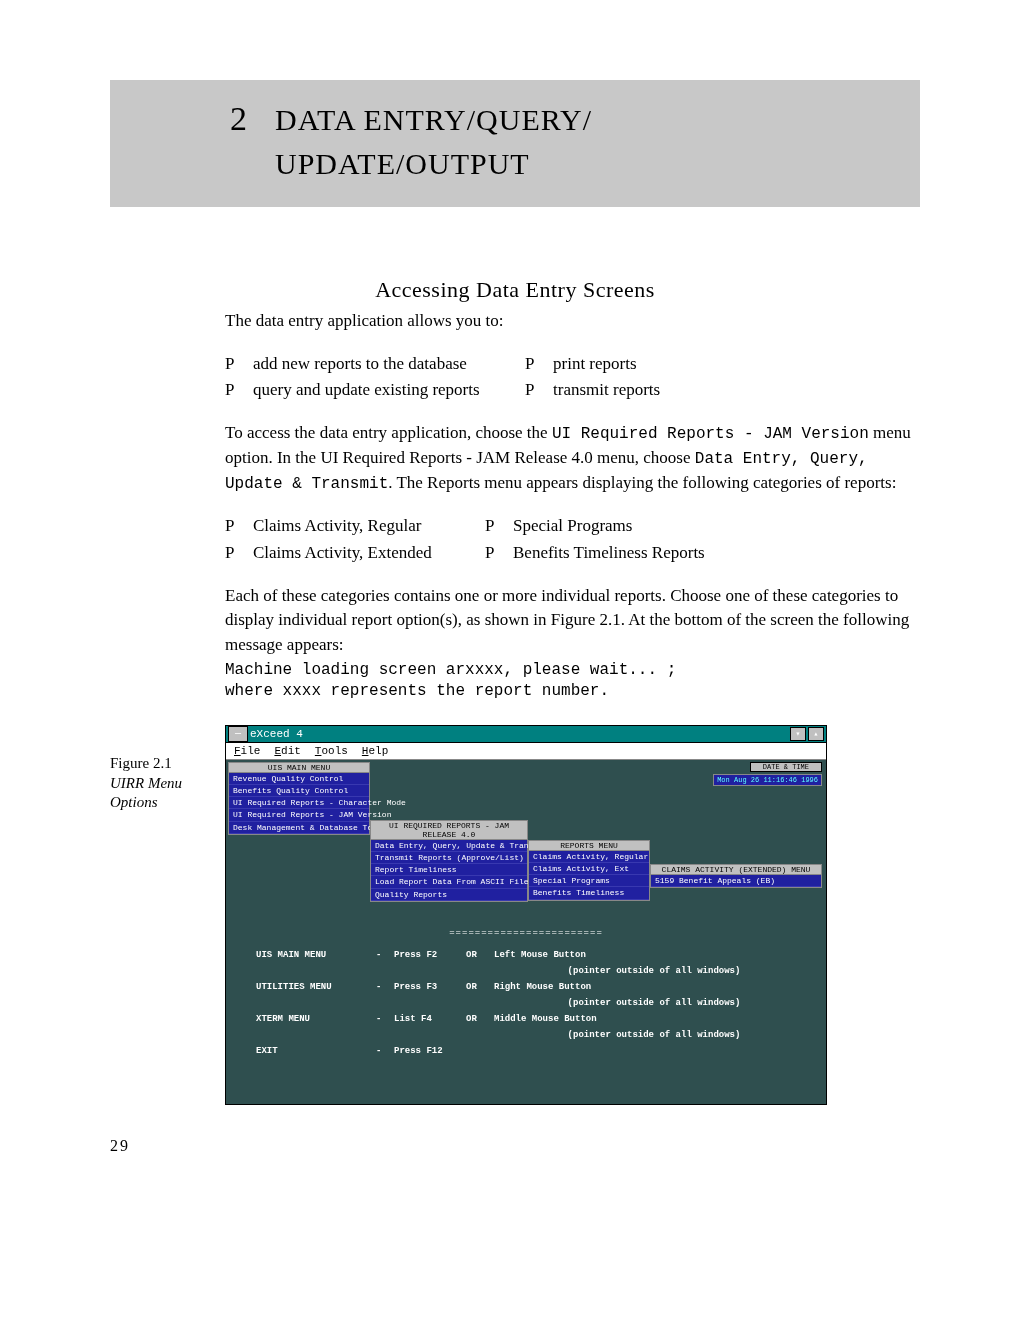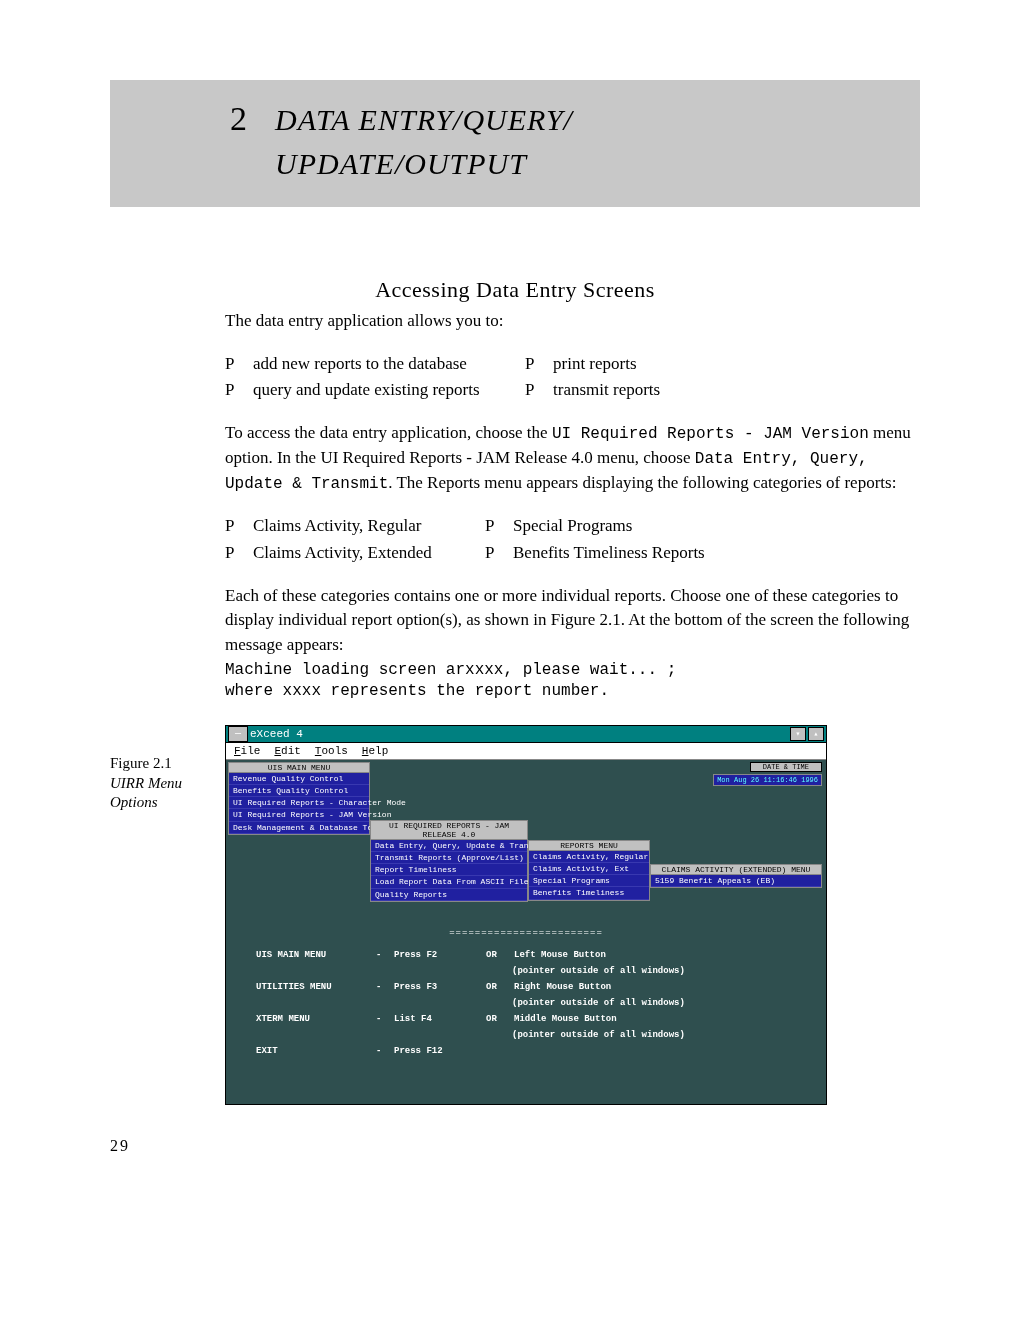--- a/index.html
+++ b/index.html
@@ -26,21 +26,20 @@
     font-family: Georgia, serif;
     margin-right: 28px;
     margin-left: 90px;
     margin-top: 2px;
   }
   .chapter-title {
     font-size: 30px;
     letter-spacing: 1px;
     line-height: 1.45;
     font-family: Georgia, serif;
-    font-style: italic;
   }
   .section-heading {
     font-size: 22px;
     margin-bottom: 6px;
     font-family: Georgia, serif;
     letter-spacing: 0.5px;
     text-align: center;
   }
   .body-block {
     margin-left: 115px;
@@ -169,24 +168,24 @@
     left: 30px; right: 30px; top: 168px;
     color:#fff;
     font-family:'Courier New',monospace;
     font-size:9px;
   }
   .ss-welcome-title { text-align:center; font-weight:bold; }
   .ss-welcome-underline { text-align:center; letter-spacing:1px; margin-bottom:12px;}
   .ss-help-row { display:flex; margin: 6px 0; font-weight:bold; }
   .ss-help-row .c1 { width: 120px; }
   .ss-help-row .c2 { width: 18px; }
-  .ss-help-row .c3 { width: 92px; }
+  .ss-help-row .c3 { width: 72px; }
   .ss-help-row .c4 { width: 28px; }
   .ss-help-row .c5 { flex:1; }
-  .ss-help-sub { margin-left:256px; font-weight:bold; }
+  .ss-help-sub { margin-left:256px; font-weight:bold;text-align:center; }
   .page-num {
     text-align: left;
     margin-top: 32px;
     font-size: 16px;
     letter-spacing: 2px;
   }
 </style>
 </head>
 <body>
 

